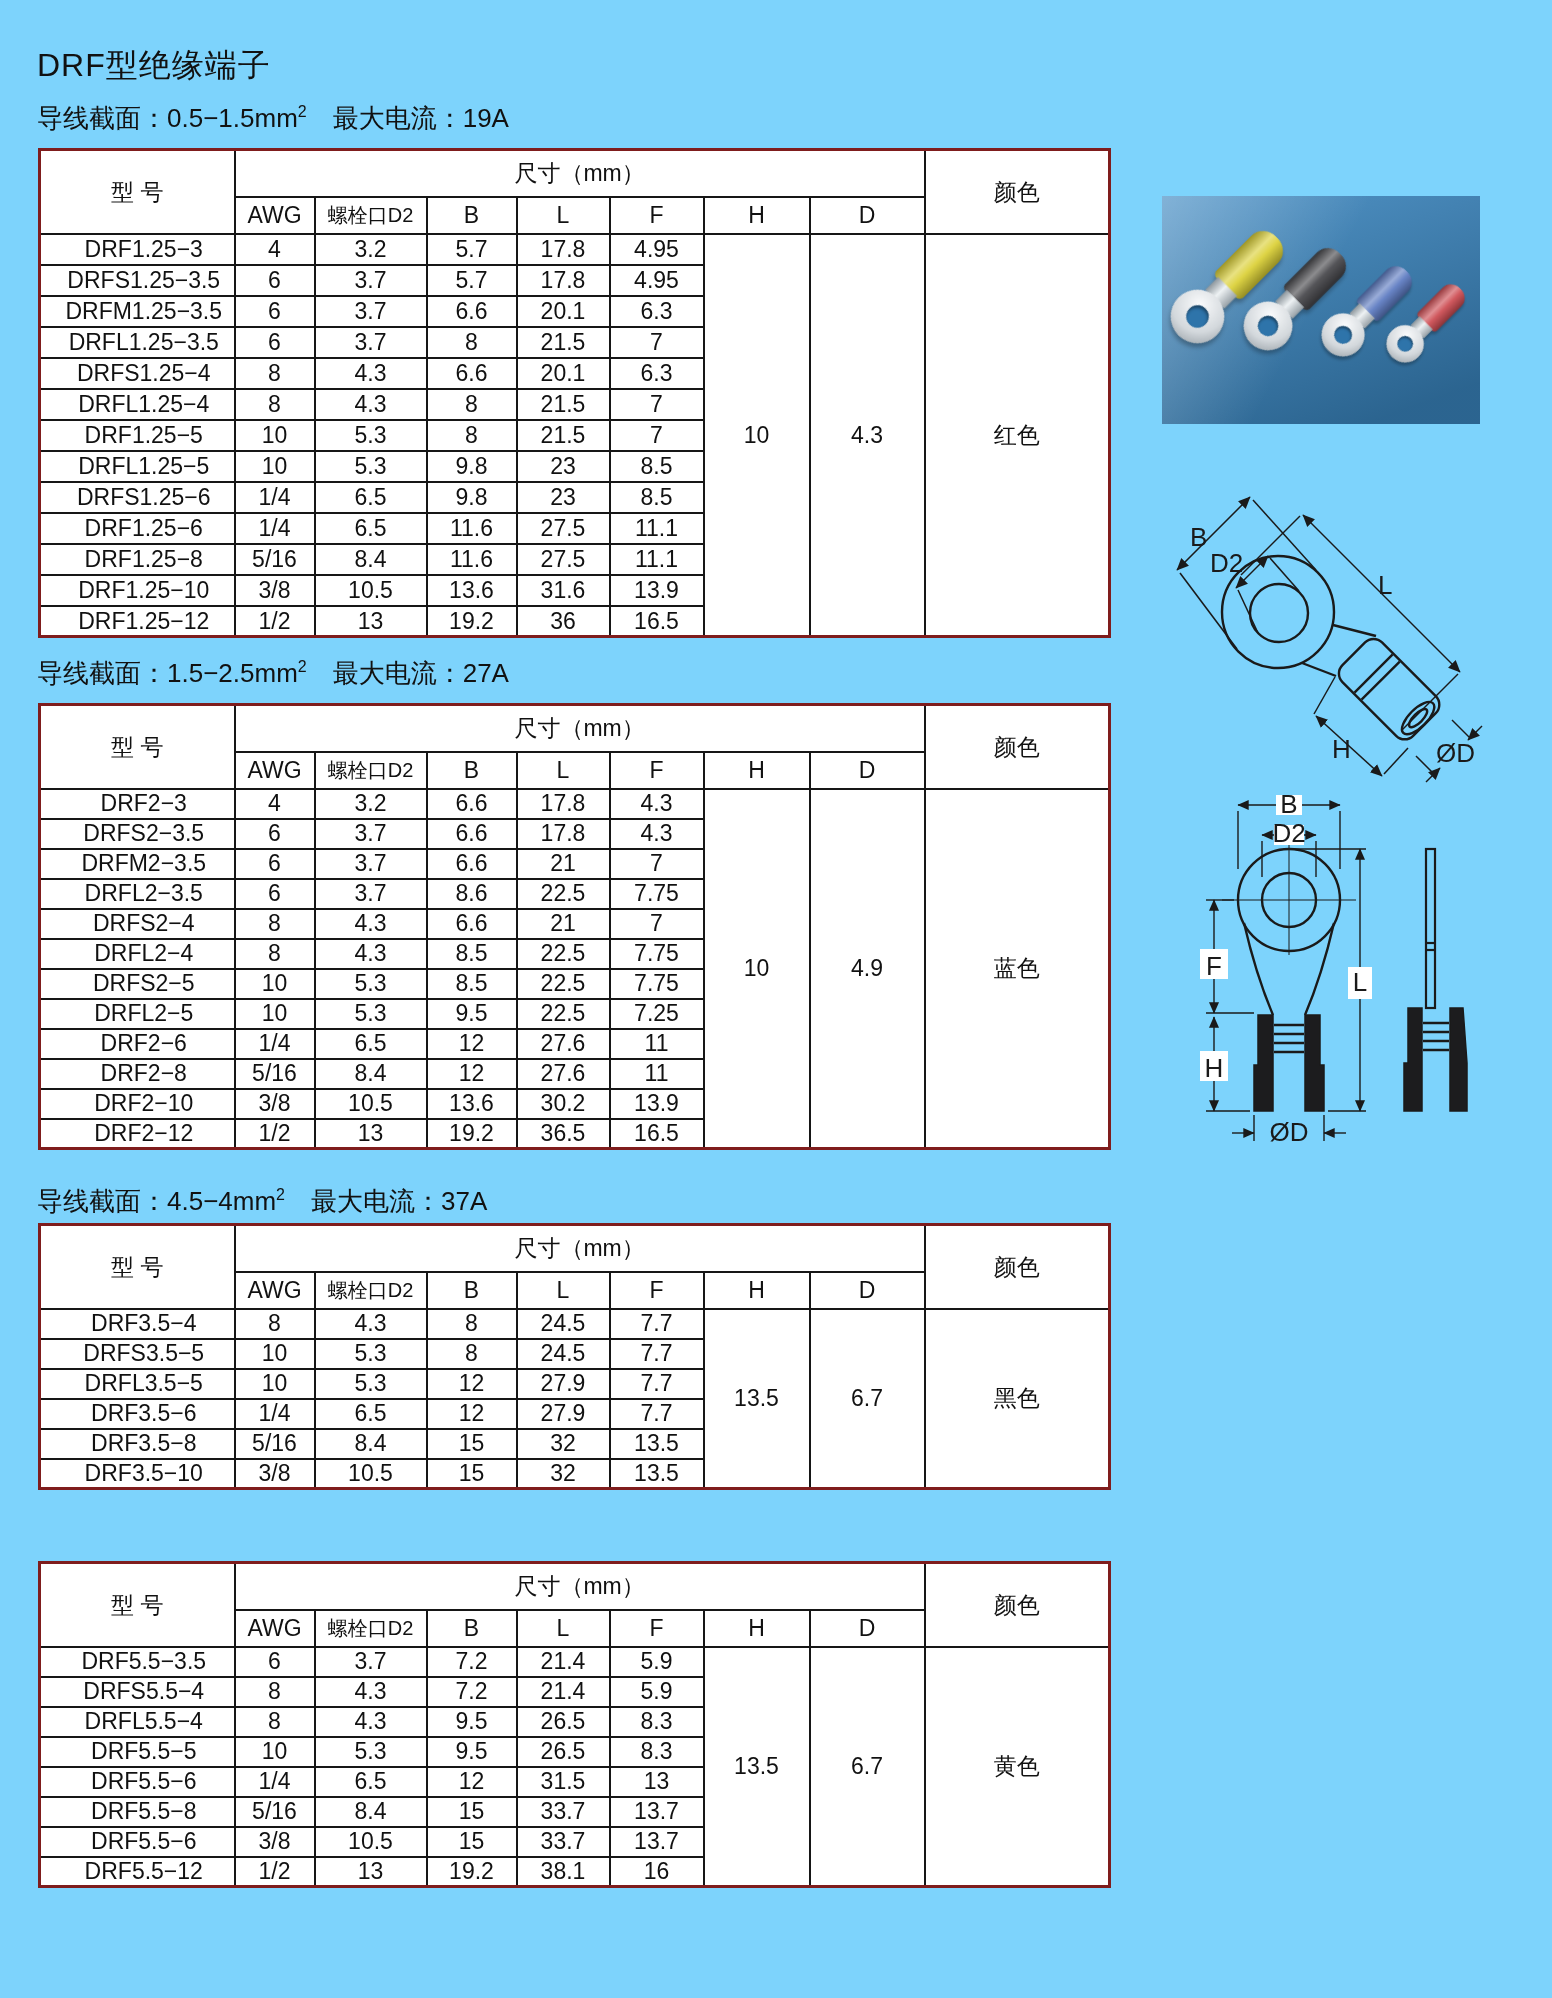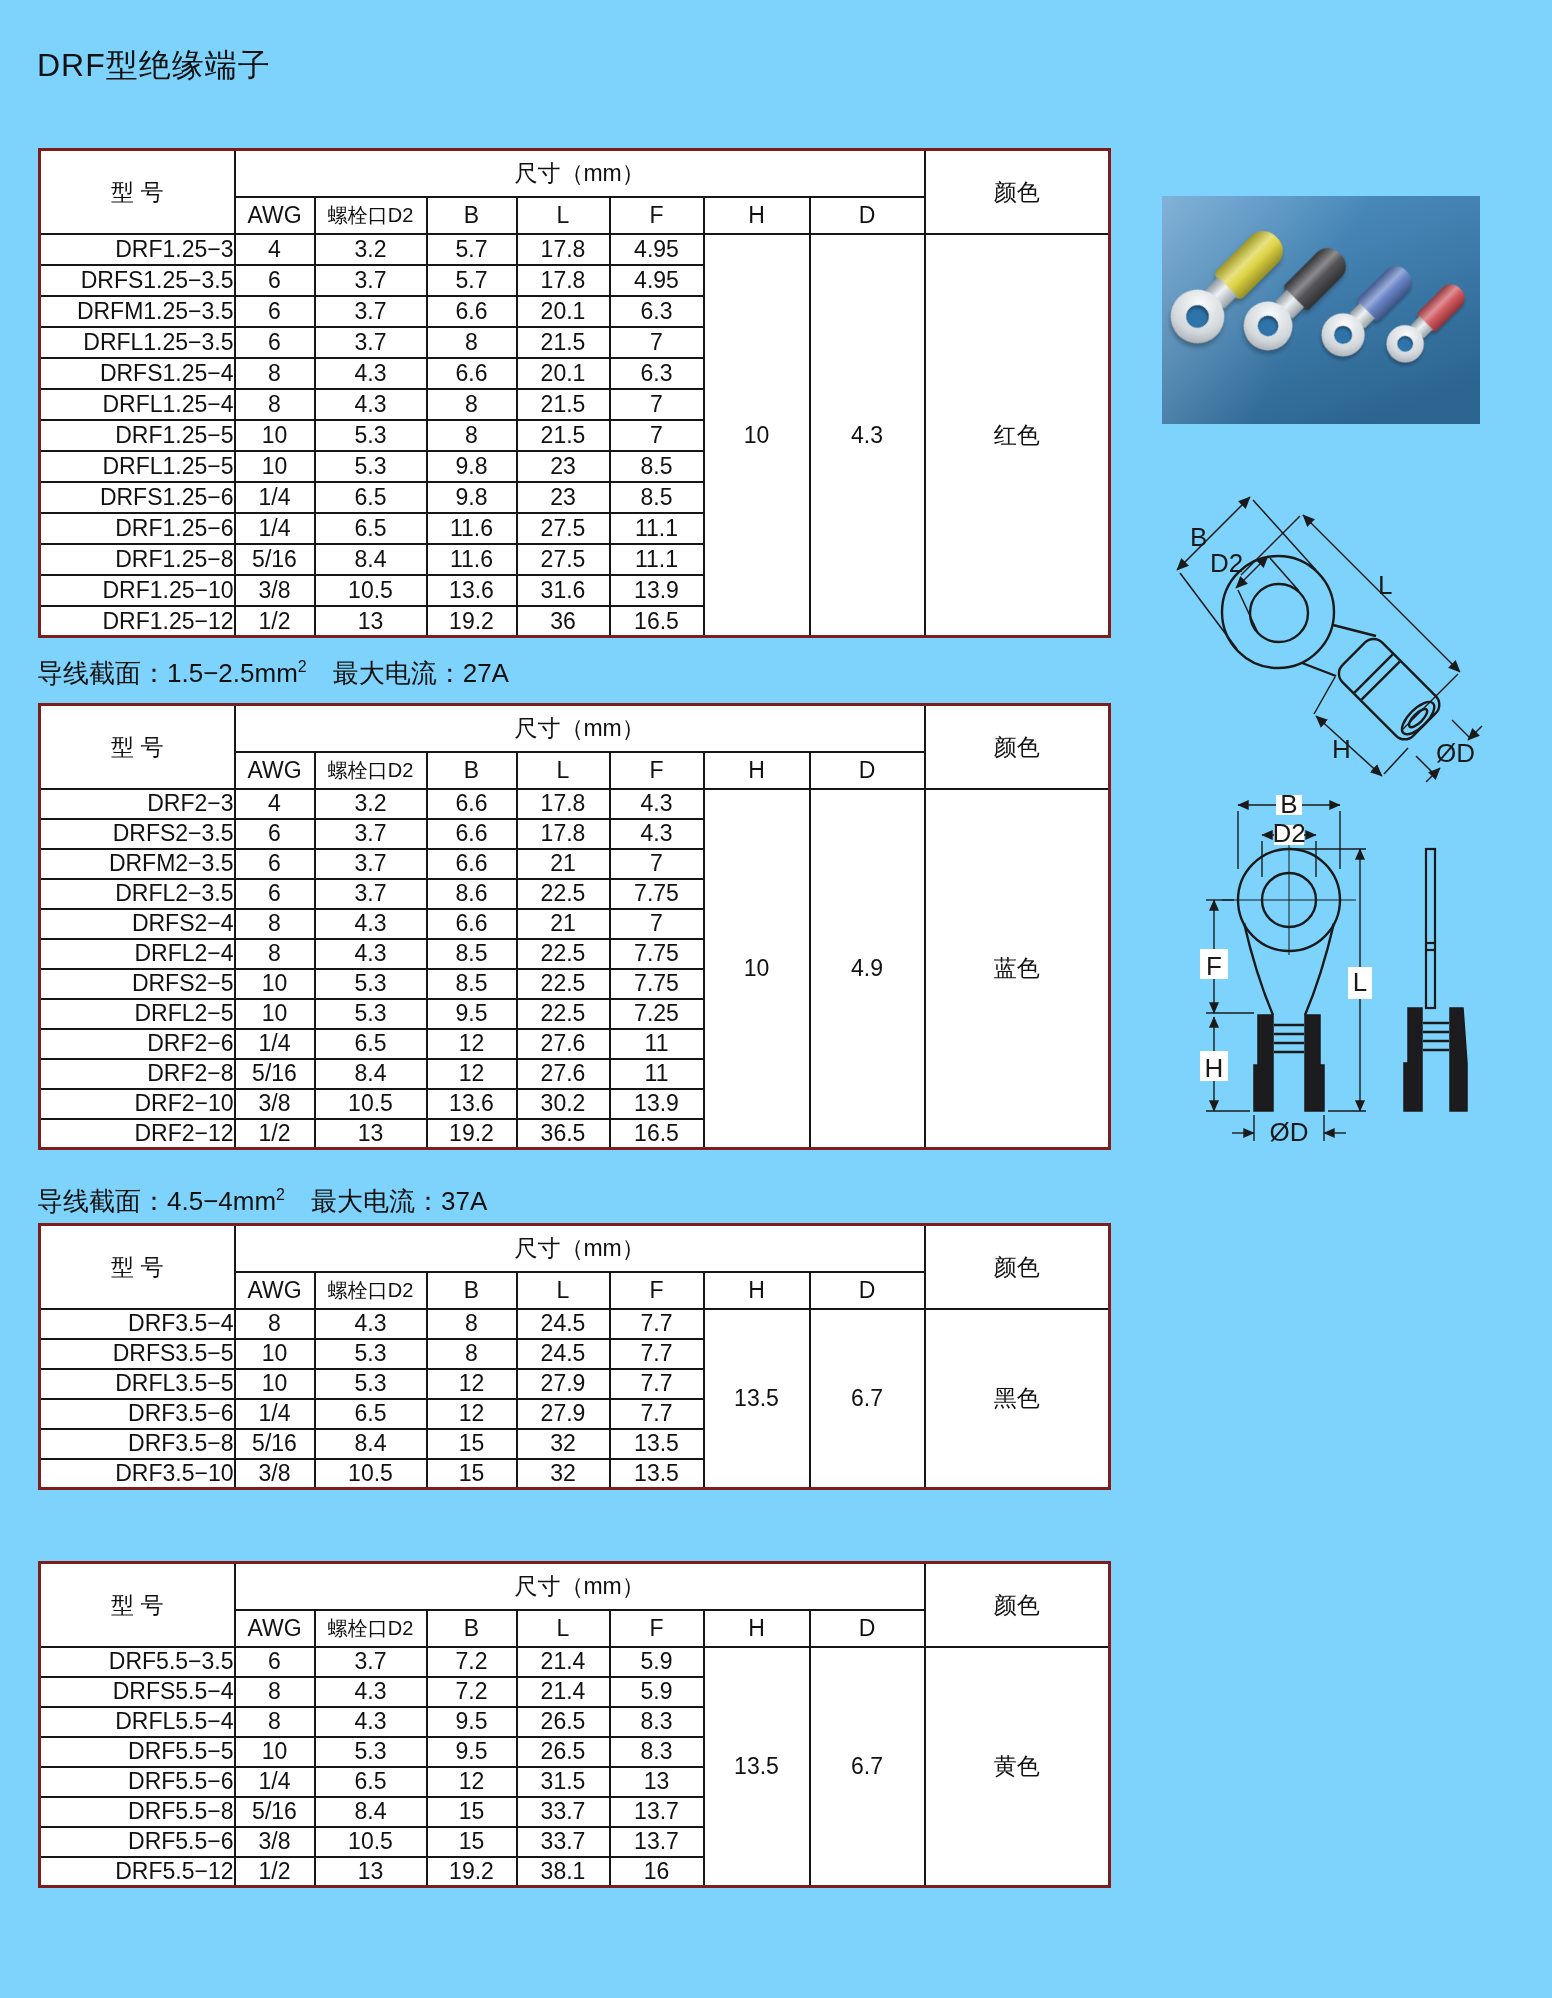--- a/index.html
+++ b/index.html
@@ -12,21 +12,21 @@
   .subtitle sup{font-size:16px;vertical-align:super;}
 
   table.spec{position:absolute;left:38px;width:1070px;border-collapse:collapse;
              table-layout:fixed;background:#fff;border:3px solid #7f1d1d;}
   .spec th,.spec td{border:2px solid #161616;text-align:center;font-size:23px;
                     font-weight:normal;padding:0;line-height:1.05;overflow:hidden;}
   .spec thead tr.r1{height:47px;}
   .spec thead tr.r2{height:37px;}
   .spec tbody tr{height:30px;}
   #t1 tbody tr{height:31px;}
-  .spec td.c-model{text-align:right;padding-left:13px;}
+  .spec td.c-model{text-align:center;padding-left:13px;}
   .spec th.small-h{font-size:20px;}
   col.w-model{width:195px;} col.w-awg{width:80px;} col.w-d2{width:112px;}
   col.w-b{width:90px;} col.w-l{width:93px;} col.w-f{width:94px;}
   col.w-h{width:106px;} col.w-d{width:115px;} col.w-color{width:185px;}
 
   
   .photo{position:absolute;left:1162px;top:196px;width:318px;height:228px;overflow:hidden;}
   .photo::before{content:"";position:absolute;inset:0;
     background:linear-gradient(118deg,rgba(255,255,255,.28),rgba(255,255,255,0) 48%),
                linear-gradient(160deg,rgba(255,255,255,.12),rgba(0,0,0,.25) 88%);}
@@ -48,20 +48,21 @@
   .diag{position:absolute;}
   .dim-label{font-size:26px;fill:#1a1a1a;}
 </style>
 </head>
 <body>
 
 <div class="page">
 
   <div class="doc-title">DRF型绝缘端子</div>
 
+  <div class="subtitle" style="top:101px"><span>导线截面：0.5−1.5mm</span><sup>2</sup><span>　最大电流：19A</span></div>
   <table class="spec" id="t1" style="top:148px">
     <colgroup>
         <col class="w-model">
         <col class="w-awg">
         <col class="w-d2">
         <col class="w-b">
         <col class="w-l">
         <col class="w-f">
         <col class="w-h">
         <col class="w-d">

